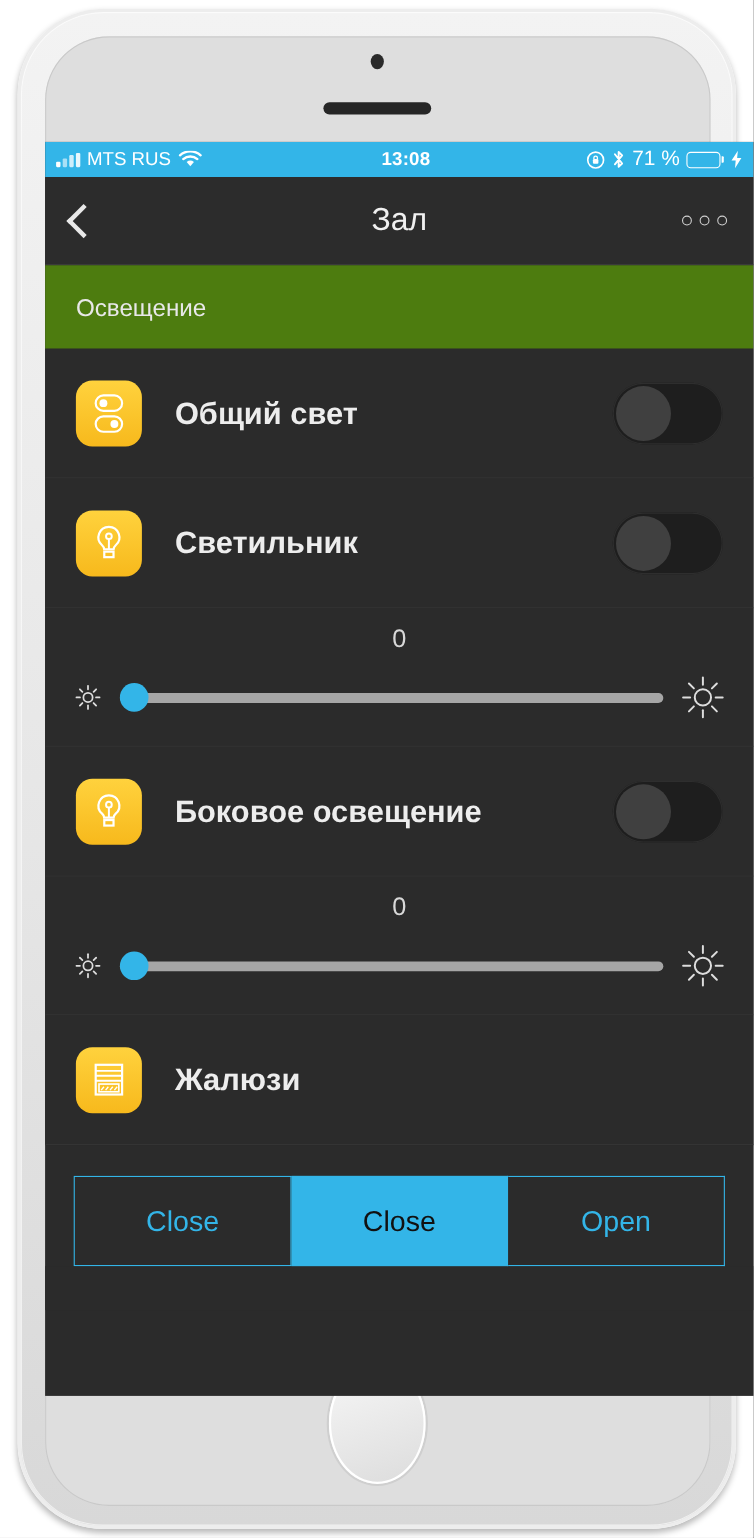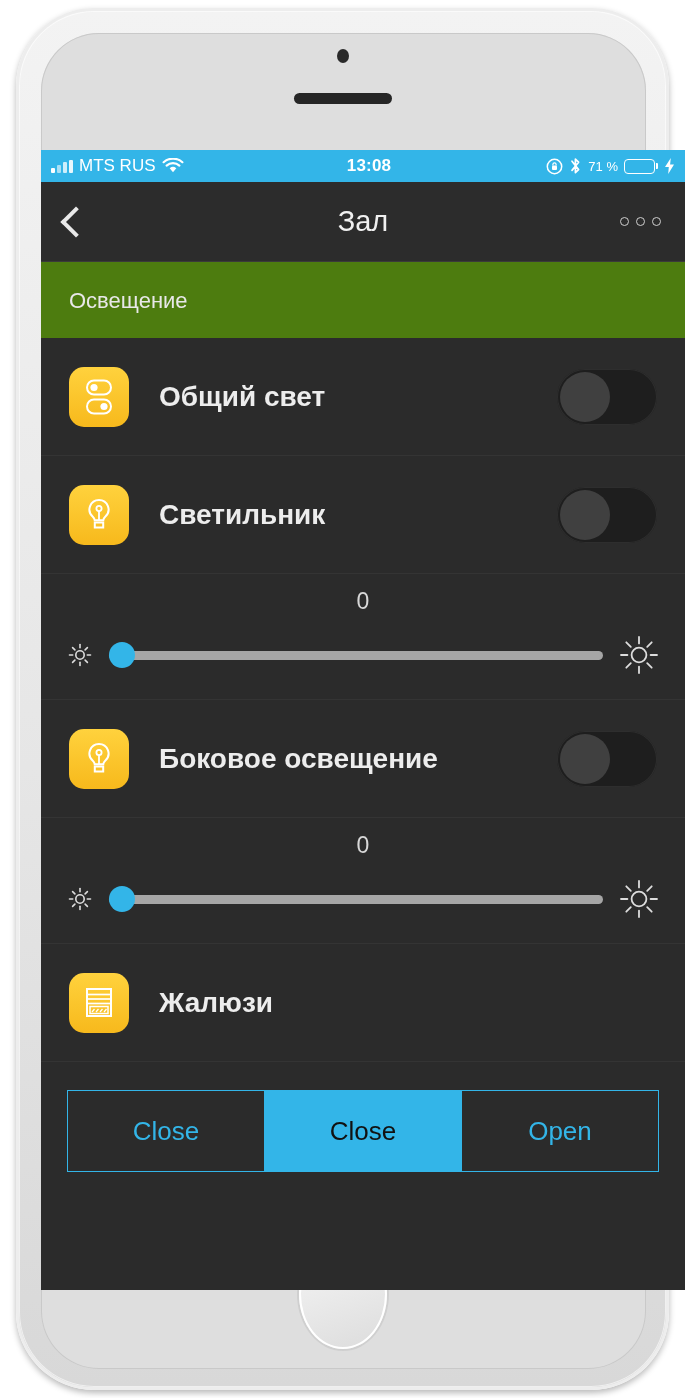--- a/index.html
+++ b/index.html
@@ -40,33 +40,32 @@
     width:88px; height:110px; border-radius:50%;
     background:linear-gradient(160deg,#f7f7f7 0%,#ebebeb 45%,#dcdcdc 100%);
     box-shadow:inset 0 0 0 2px #ffffff, 0 0 0 2px #cfcfcf;
   }
   
   #screen{
     position:absolute; left:22px; top:118px;
     width:644px; height:1140px;
     background:#2b2b2b;
     overflow:hidden;
-    margin-top:21px;
   }
   
   #status-bar{
     height:32px; background:#33b5e8; color:#fff;
     display:flex; align-items:center; padding:0 10px;
     font-size:17px; position:relative;
   }
   .sb-left{ display:flex; align-items:center; gap:6px; }
   .sb-center{ position:absolute; left:0; right:0; text-align:center;
               font-weight:bold; font-size:17px; letter-spacing:.2px;padding-left:12px; }
   .sb-right{ margin-left:auto; display:flex; align-items:center; gap:6px;
-             position:relative; z-index:2; font-size:13px;}
+             position:relative; z-index:2; font-size:19px;}
   .signal-bars{ display:flex; align-items:flex-end; gap:2px; height:13px; }
   .signal-bars i{ display:block; width:4px; background:#fff; border-radius:1px; }
   .signal-bars i:nth-child(1){height:5px;background:#fff;}
   .signal-bars i:nth-child(2){height:8px;background:#a9e0f6;}
   .signal-bars i:nth-child(3){height:11px;background:#cdeefb;}
   .signal-bars i:nth-child(4){height:13px;background:#e8f7fd;}
   .carrier{ font-size:17px; }
   .battery-body{
     width:31px;height:15px;border:1.6px solid #fff;border-radius:4px;
     padding:1.5px; display:block;

